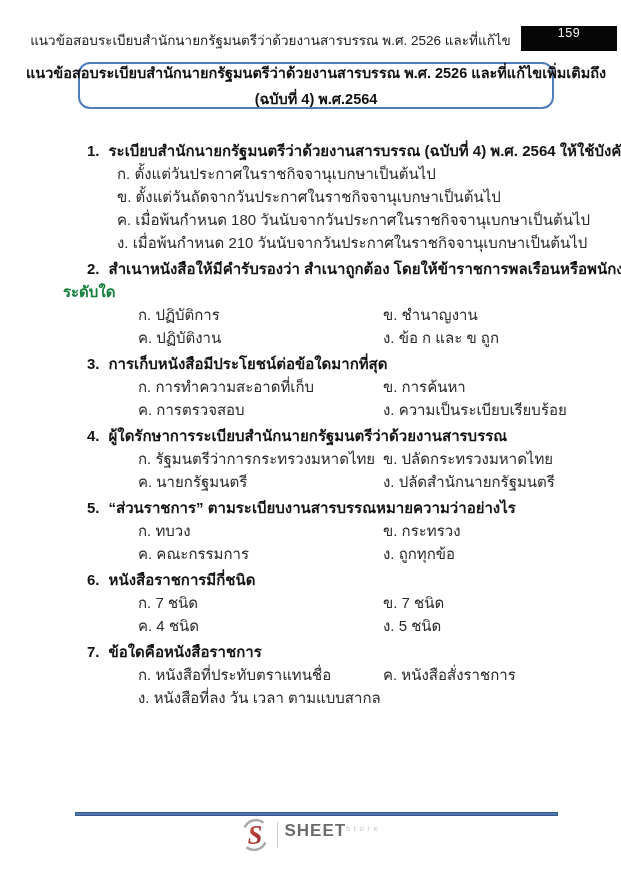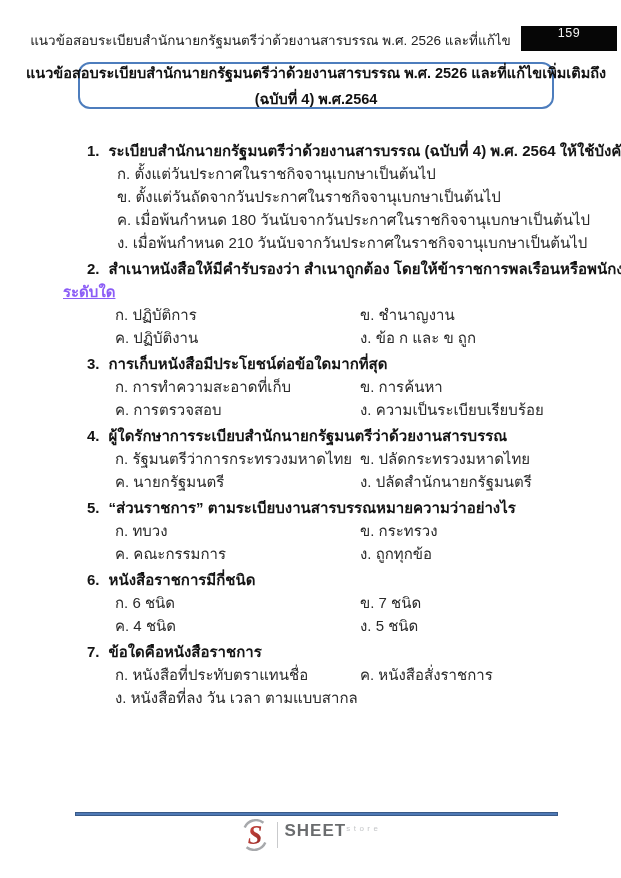--- a/index.html
+++ b/index.html
@@ -66,32 +66,32 @@
   .q-head {
     font-weight: 700;
     text-indent: 24px;
     white-space: nowrap;
     color: #141414;
   }
   .q-num { margin-right: 9px; }
   .q-text2 {
     font-weight: 700;
     white-space: nowrap;
-    color: #8b5cf6;
-    text-decoration: underline;
+    color: #15803d;
   }
   .q-choices.grid {
     display: grid;
     grid-template-columns: 245px auto;
     margin-left: 52px;
   }
   .q-choices.list .choice { margin-left: 54px; }
   .choice {
     white-space: nowrap;
     color: #2a2a2a;
+    margin-left: 23px;
   }
 
   
   .blue-rule {
     position: absolute;
     top: 812px; left: 75px;
     width: 483px; height: 4px;
     background: #4f79b5;
     border: 1px solid #395a88;
   }
@@ -206,21 +206,21 @@
           <div class="choice">ง. ถูกทุกข้อ</div>
         </div>
   </div>
 
   <div class="q">
     <div class="q-head">
       <span class="q-num">6.</span><span class="q-text">หนังสือราชการมีกี่ชนิด</span>
     </div>
 
     <div class="q-choices grid">
-          <div class="choice">ก. 6 ชนิด</div>
+          <div class="choice">ก. 7 ชนิด</div>
           <div class="choice">ข. 7 ชนิด</div>
           <div class="choice">ค. 4 ชนิด</div>
           <div class="choice">ง. 5 ชนิด</div>
         </div>
   </div>
 
   <div class="q">
     <div class="q-head">
       <span class="q-num">7.</span><span class="q-text">ข้อใดคือหนังสือราชการ</span>
     </div>

